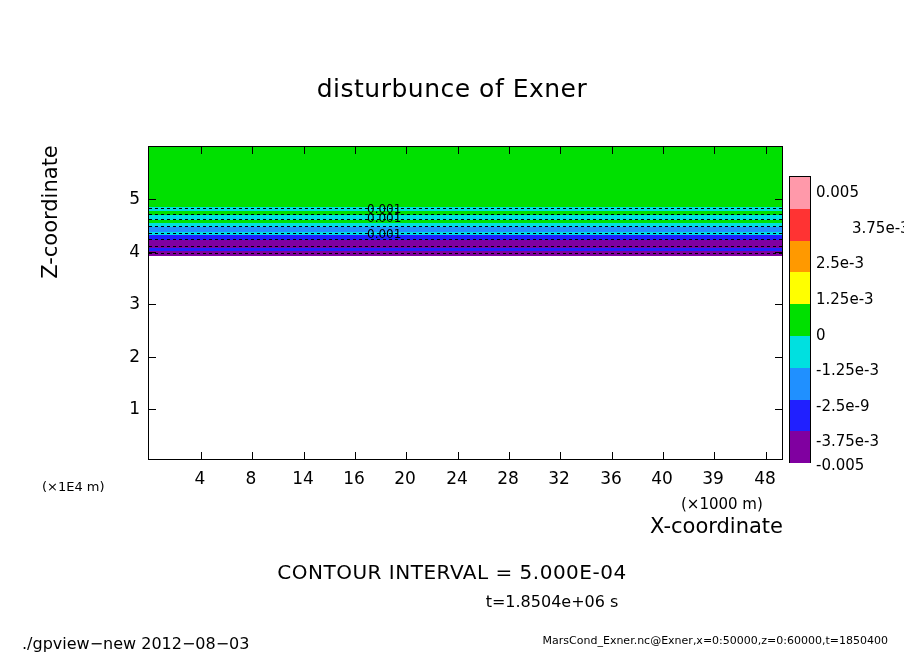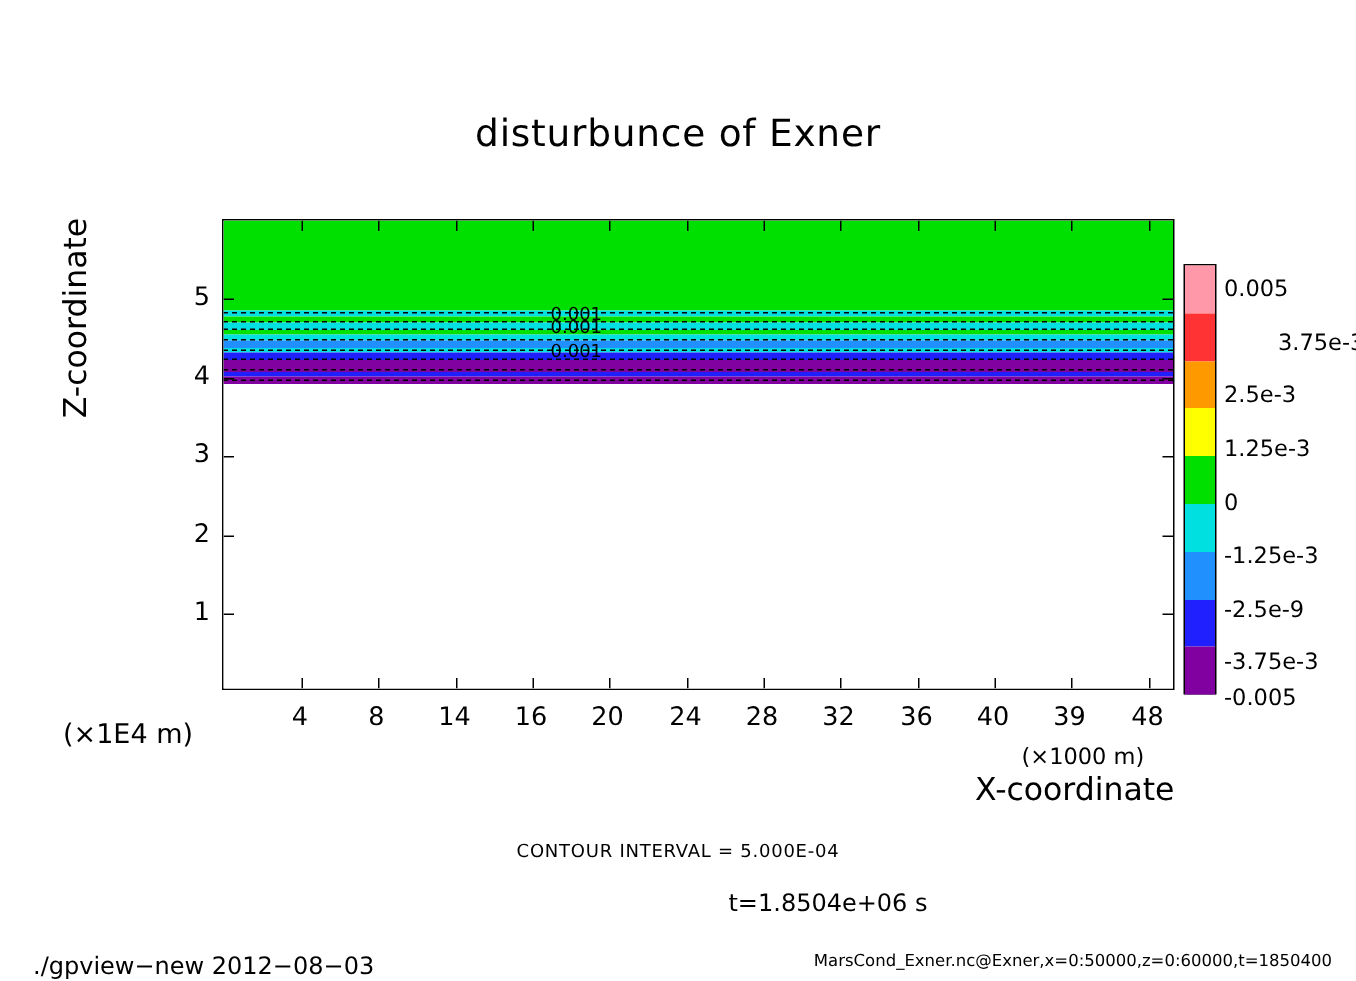--- a/index.html
+++ b/index.html
@@ -62,21 +62,21 @@
   #x-axis-title {
     left: 148px;
     top: 514px;
     width: 635px;
     text-align: right;
     font-size: 21px;
   }
   #x-units-left {
     left: 42px;
     top: 479px;
-    font-size: 18px;
+    font-size: 13px;
   }
   #x-units-right {
     left: 681px;
     top: 495px;
     font-size: 15px;
   }
 
   
   #colorbar {
     left: 789px;
@@ -91,21 +91,21 @@
     position: absolute;
     left: 816px;
     font-size: 15px;
     white-space: nowrap;
   }
 
   
   #contour-interval {
     left: 0; top: 560px; width: 904px;
     text-align: center;
-    font-size: 12px;
+    font-size: 20px;
     letter-spacing: 0.5px;
   }
   #time-stamp {
     left: 0; top: 592px; width: 904px;
     text-align: center;
     font-size: 16px;
     padding-left: 200px;
     box-sizing: border-box;
   }
   #footer-left {

